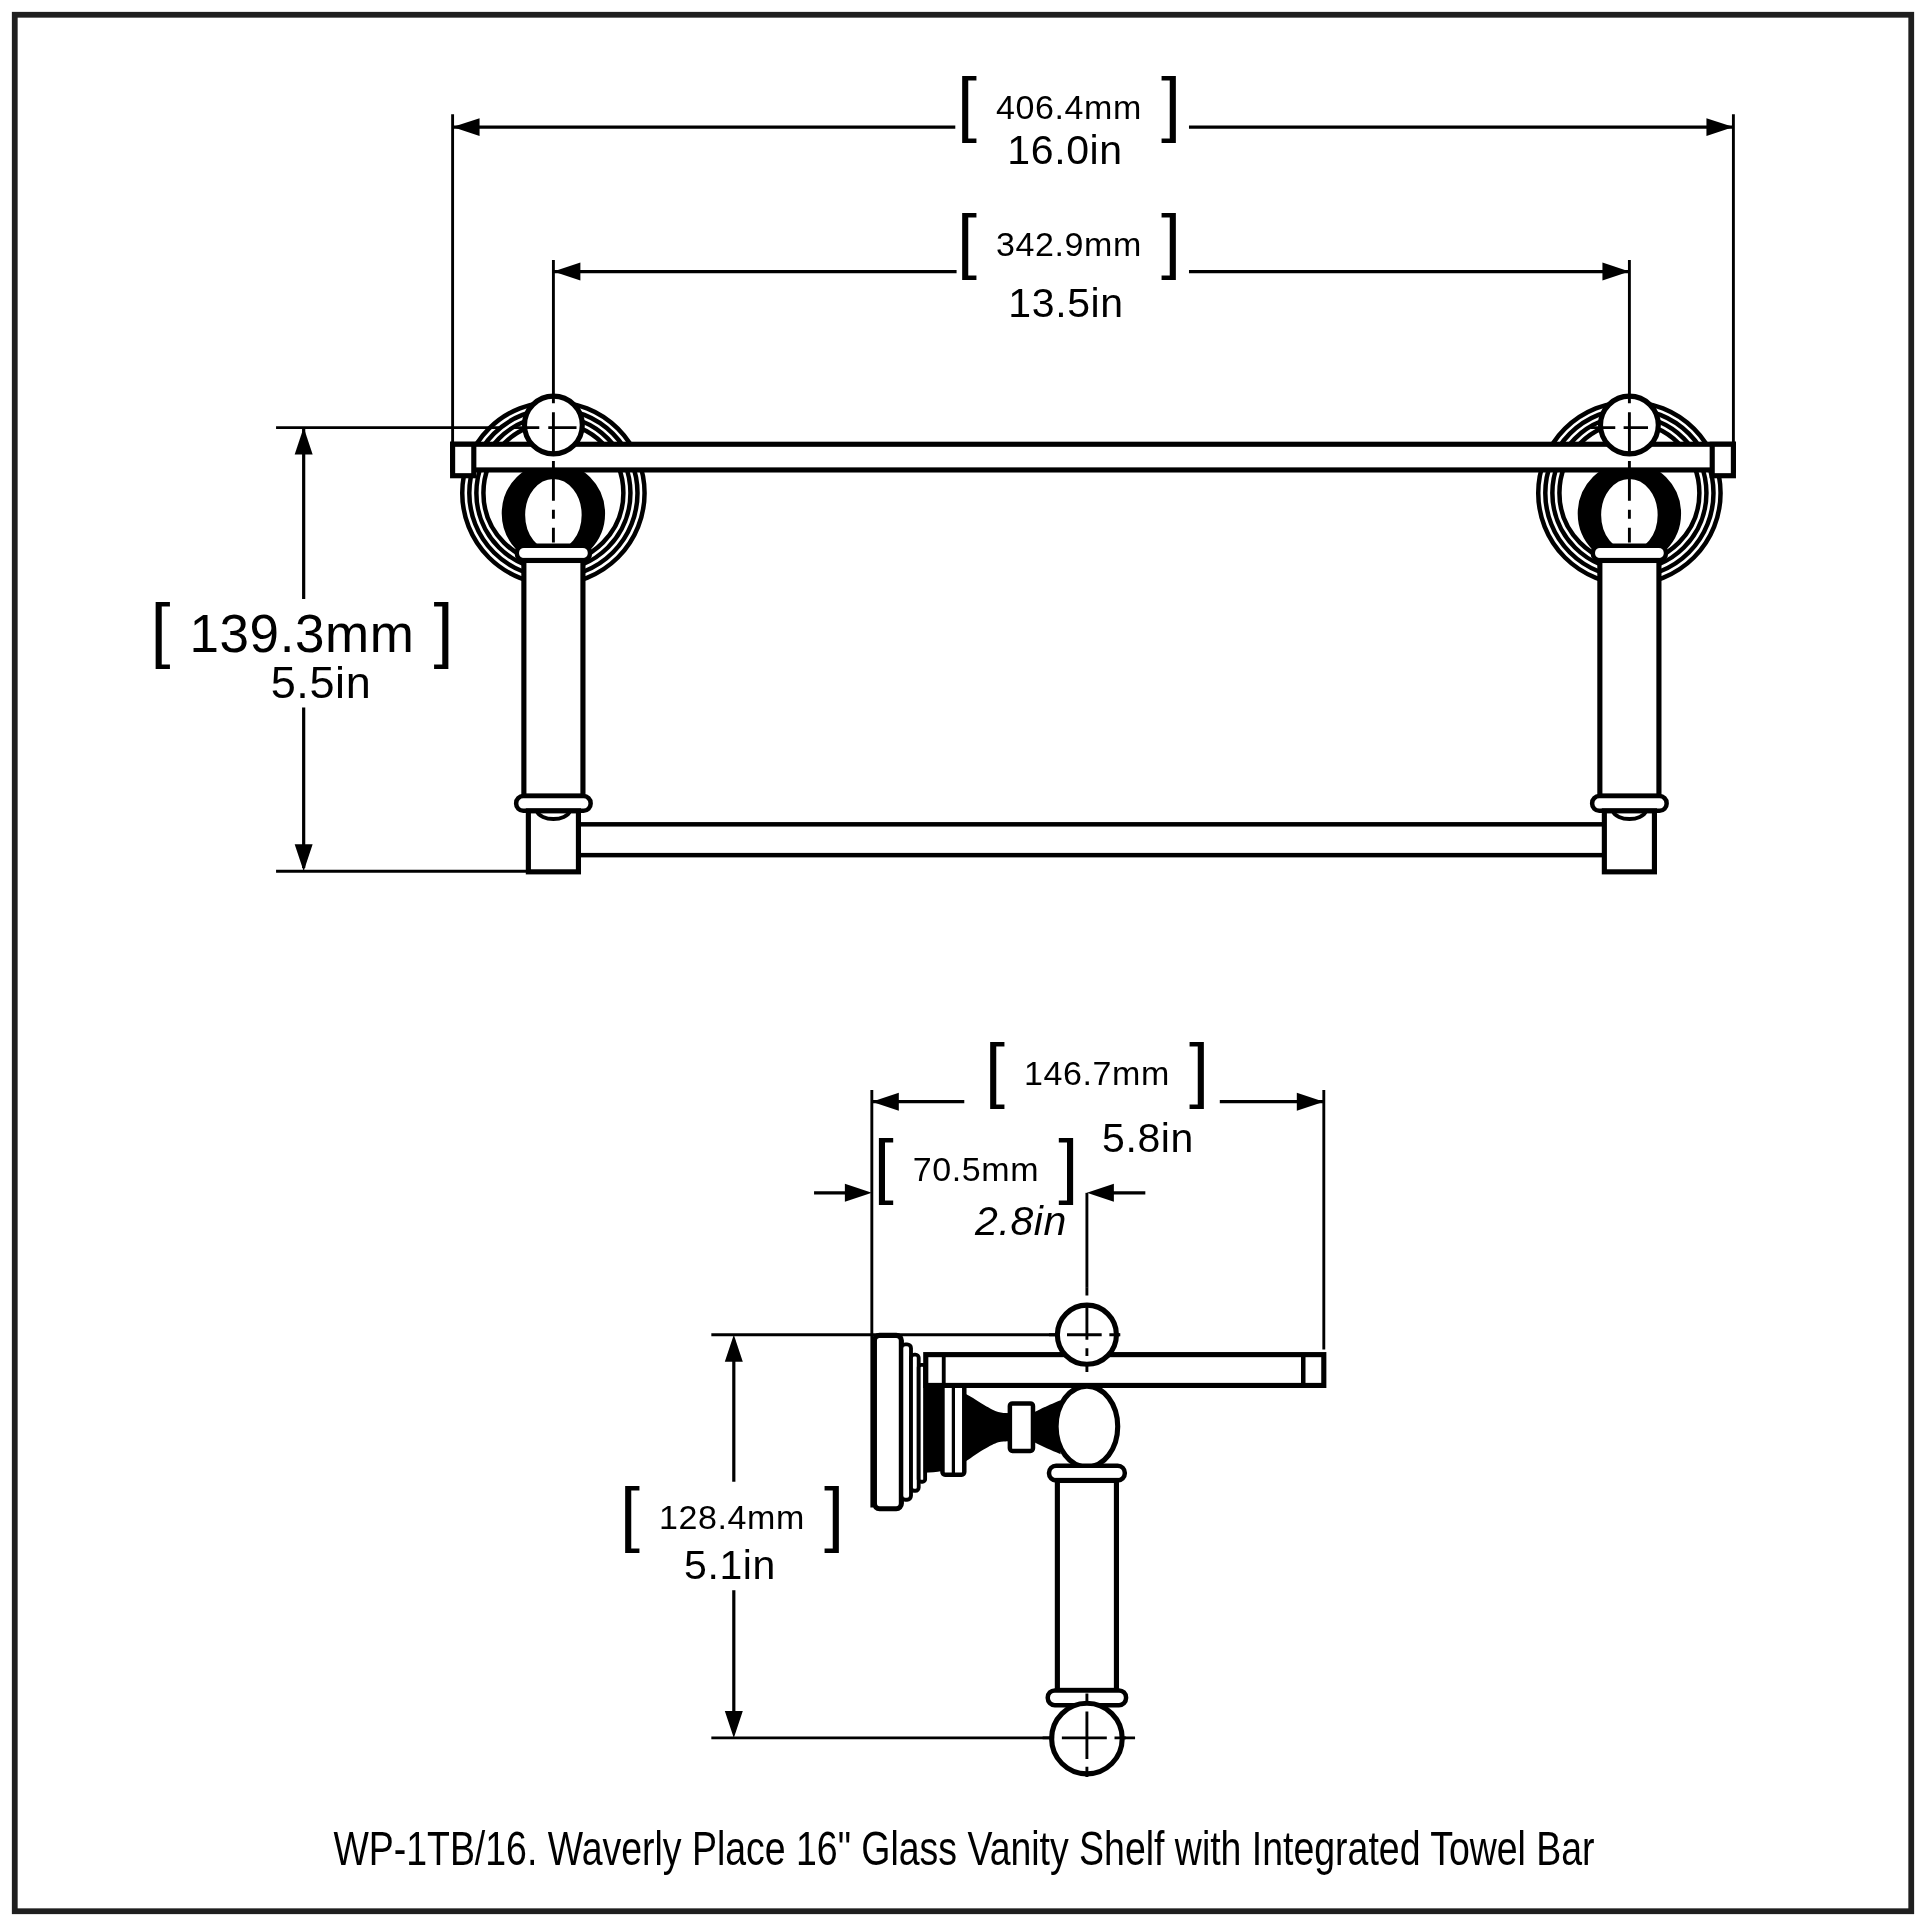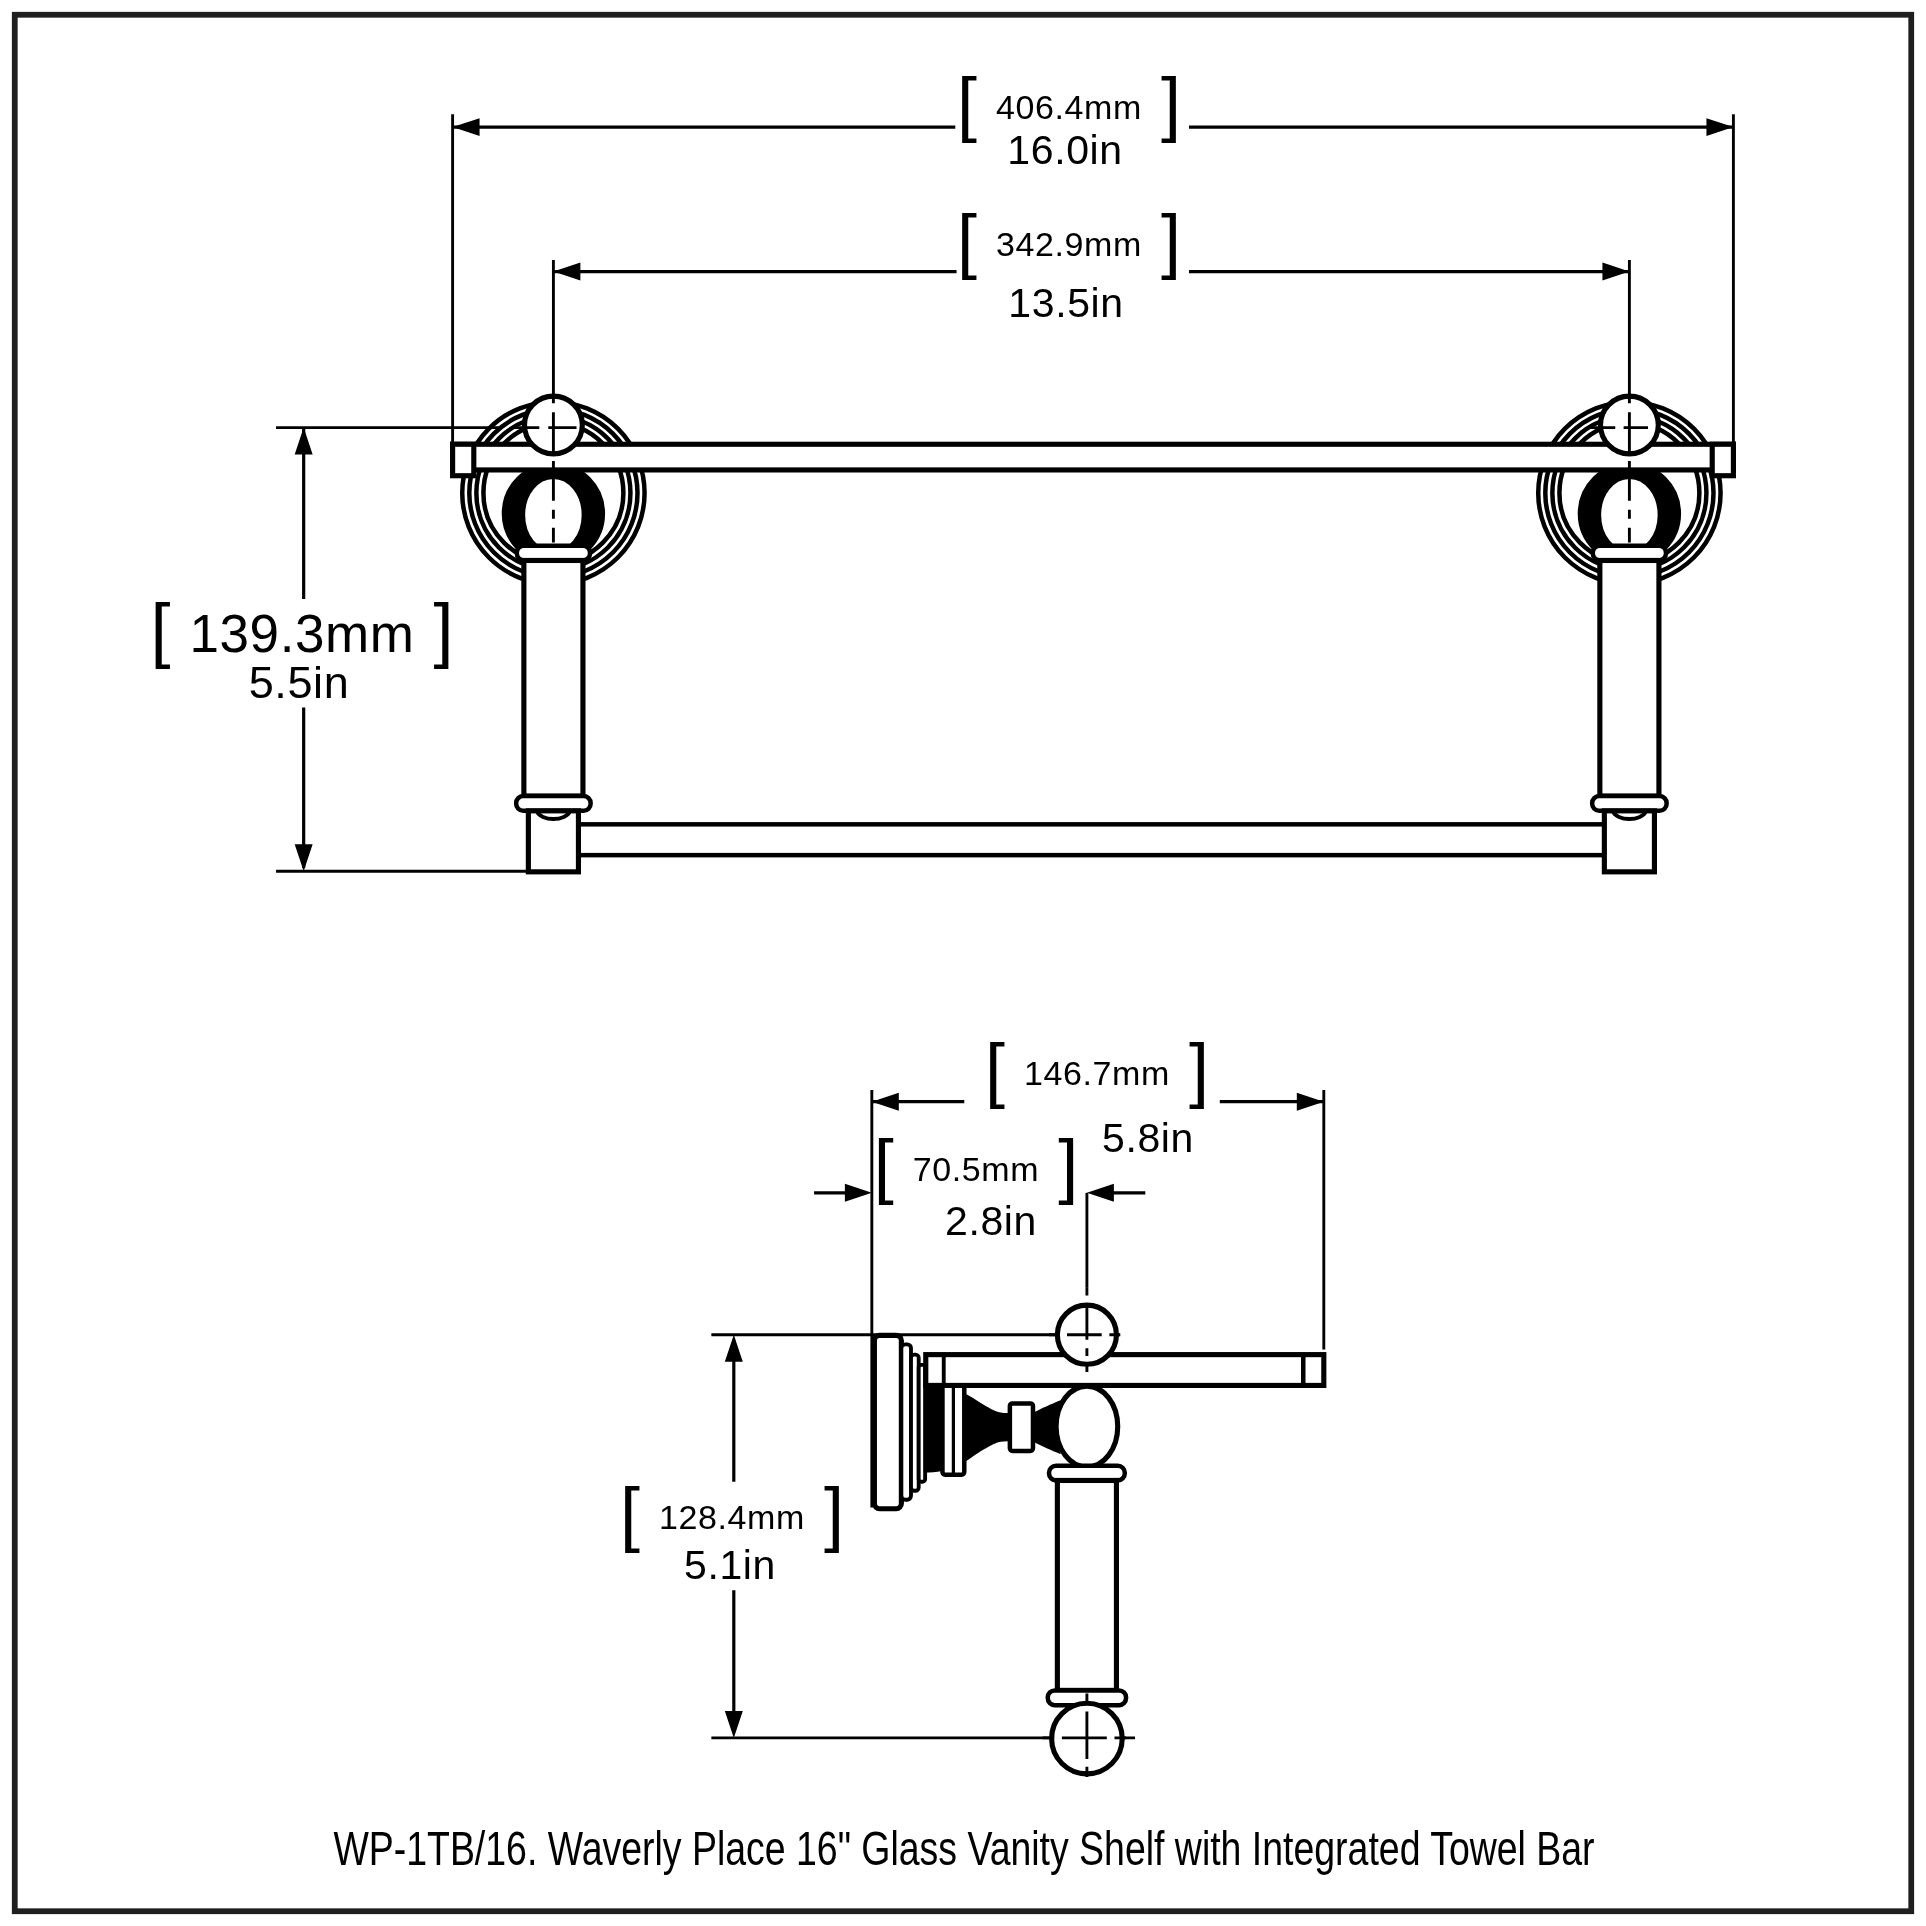--- a/index.html
+++ b/index.html
@@ -4,21 +4,21 @@
 <style>
   html,body{margin:0;padding:0;background:#ffffff;}
   body{width:1926px;height:1926px;position:relative;font-family:"Liberation Sans",sans-serif;}
   #stage{position:absolute;inset:0;}
   svg{position:absolute;left:0;top:0;}
   .dim-label{position:absolute;transform:translate(-50%,-50%);display:flex;align-items:center;white-space:nowrap;color:#000;}
   .dim-label .br{font-size:72px;font-weight:400;line-height:1;position:relative;top:-3.9px;}
   .dim-label .mmv{font-size:34px;font-weight:400;padding:0 19px;letter-spacing:0.6px;}
   .dim-label.big .mmv{font-size:53px;}
   .in-label{position:absolute;transform:translate(-50%,-50%);font-size:41px;letter-spacing:0.6px;color:#000;white-space:nowrap;}
-  .in-label.big{font-size:45px;}
+  .in-label.big{font-size:45px;margin-left:22px;}
   #caption{position:absolute;left:964px;top:1848px;transform:translate(-50%,-50%) scaleX(0.78);transform-origin:center;font-size:48px;color:#000;white-space:nowrap;letter-spacing:0px;}
 </style>
 </head>
 <body>
 
 <div id="stage">
 
 <svg width="1926" height="1926" viewBox="0 0 3000 3000">
 
   <rect x="23" y="23" width="2954" height="2954" fill="none" stroke="#1f1f1f" stroke-width="9"></rect>
@@ -206,21 +206,21 @@
   <span class="mmv">146.7mm</span>
   <span class="br">]</span>
 </div>
 <div class="in-label" style="left:1148px;top:1138px;">5.8in</div>
 
 <div class="dim-label" style="left:976px;top:1169px;">
   <span class="br">[</span>
   <span class="mmv">70.5mm</span>
   <span class="br">]</span>
 </div>
-<div class="in-label" style="left:991px;top:1221px;">2.8in</div>
+<div class="in-label" style="left:1021px;top:1221px;font-style:italic;">2.8in</div>
 
 <div class="dim-label" style="left:732px;top:1517px;">
   <span class="br">[</span>
   <span class="mmv">128.4mm</span>
   <span class="br">]</span>
 </div>
 <div class="in-label" style="left:730px;top:1565px;">5.1in</div>
 
 <div id="caption">WP-1TB/16. Waverly Place 16"  Glass Vanity Shelf  with Integrated Towel Bar</div>
 

